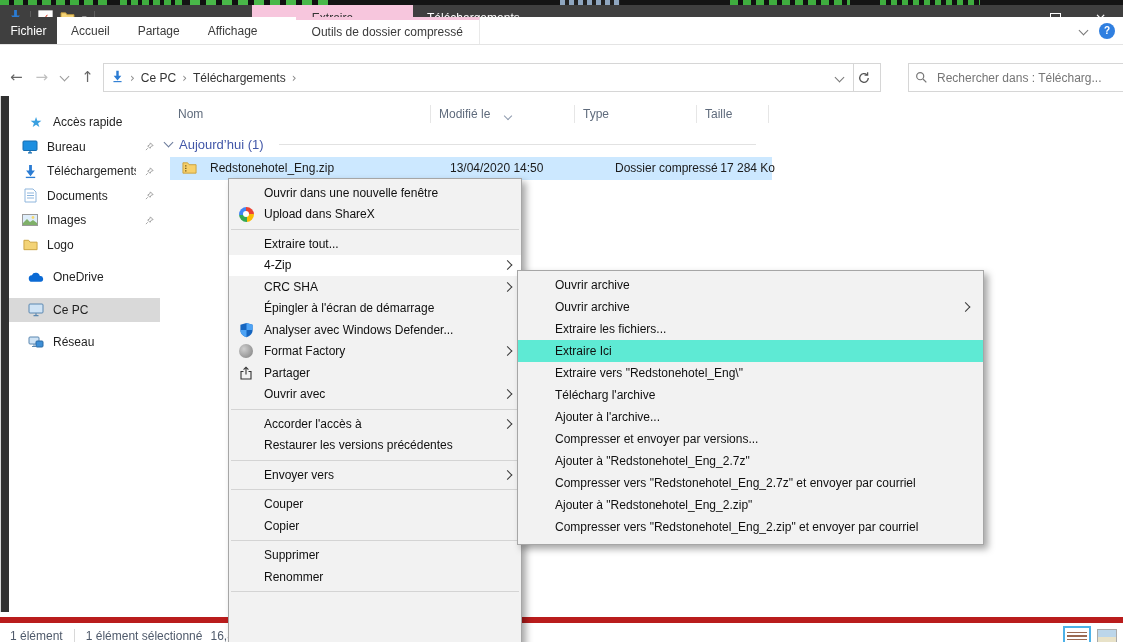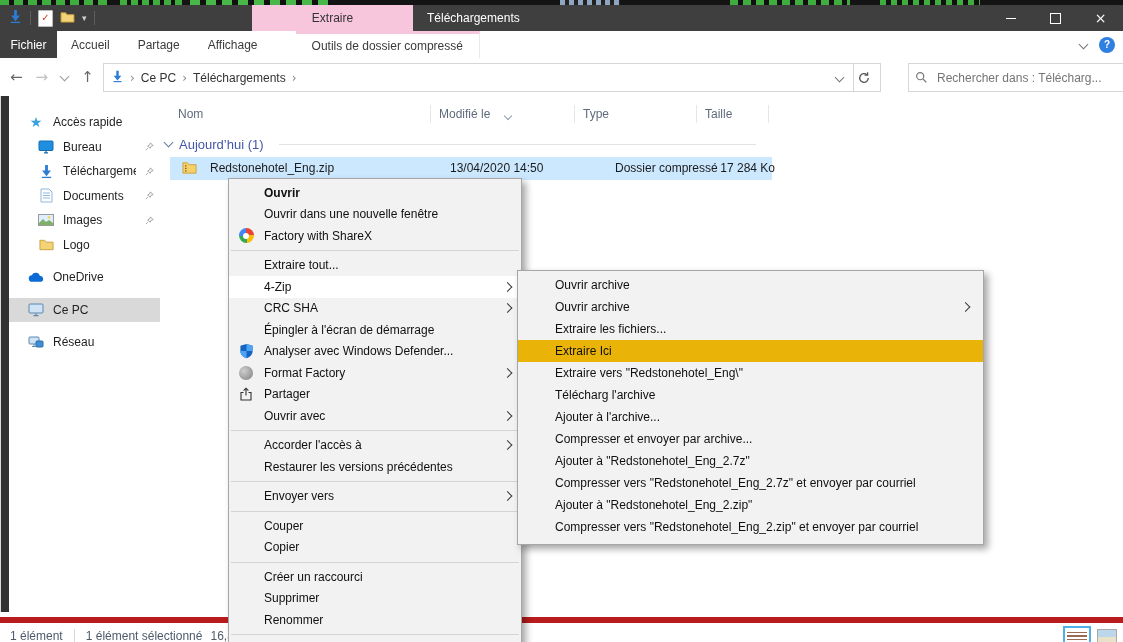--- a/index.html
+++ b/index.html
@@ -22,21 +22,21 @@
   .ctx-header{position:absolute;left:252px;top:0;width:161px;height:26px;background:#f7c6dd;
               color:#333;text-align:center;line-height:26px}
   .win-title{position:absolute;left:427px;top:0;height:26px;line-height:26px;color:#fff}
   .win-controls{position:absolute;right:0;top:0;height:26px;display:flex}
   .wbtn{width:45px;height:26px;display:flex;align-items:center;justify-content:center;color:#fff}
   .wbtn .minbar{width:10px;height:1px;background:#fff}
   .wbtn .maxbox{width:9px;height:9px;border:1px solid #fff}
   .wbtn.close{font-size:14px}
 
   
-  .tabrow{position:absolute;left:0;top:31px;width:1123px;height:27px;background:#fff;
+  .tabrow{position:absolute;left:0;top:17px;width:1123px;height:27px;background:#fff;
           border-bottom:1px solid #e4e4e4;display:flex;align-items:stretch}
   .rtab{display:flex;align-items:center;padding:0 14px;color:#3b3b3b}
   .rtab.file{background:#3f3f3f;color:#fff;width:29px;justify-content:center}
   .rtab.tool{border-top:3px solid #f7c6dd;padding:0 16px;margin-left:24px;border-right:1px solid #e9e9e9}
   .tabrow-right{position:absolute;right:8px;top:0;height:27px;display:flex;align-items:center;gap:12px}
   .help-btn{width:16px;height:16px;border-radius:50%;background:#2f7fe0;color:#fff;font-size:10px;
             font-weight:bold;text-align:center;line-height:16px}
   .chev{display:inline-block;width:6px;height:6px;border-right:1.4px solid currentColor;
         border-bottom:1.4px solid currentColor}
   .chev.down{transform:rotate(45deg)}
@@ -56,21 +56,21 @@
              display:flex;align-items:center;padding:0 6px;gap:7px}
   .searchbox input{border:none;outline:none;flex:1;font:12px "Liberation Sans",sans-serif;color:#000000;min-width:0}
 
   
   .left-edge{position:absolute;left:0;top:96px;width:9px;height:516px;background:#313131;
              border-left:1px solid #d9d9d9}
 
   
   .sidebar{position:absolute;left:9px;top:96px;width:151px;height:516px;background:#fff;padding-top:14px}
   .side-item{height:24.5px;display:flex;align-items:center;gap:9px;padding-left:19px;padding-right:6px;color:#1f1f1f}
-  .side-item.child{padding-left:29px}
+  .side-item.child{padding-left:13px}
   .side-item.sel{background:#d9d9d9}
   .side-item .lbl{white-space:nowrap;overflow:hidden;flex:1}
   .side-gap{height:8px}
   .sicon{width:16px;height:16px;display:flex;align-items:center;justify-content:center;flex:none}
   .pin{flex:none;margin-left:auto}
 
   
   .main{position:absolute;left:160px;top:96px;width:963px;height:521px;background:#fff}
   .headers{position:absolute;left:0;top:7px;width:963px;height:22px;color:#5f6b7c}
   .hcell{position:absolute;top:0;height:22px;line-height:22px;padding-left:8px}
@@ -101,21 +101,21 @@
   .mi-row .ic{position:absolute;left:9px;top:50%;transform:translateY(-50%);width:16px;height:16px;
               display:flex;align-items:center;justify-content:center}
   .mi-row .arr{position:absolute;right:10px;top:50%;transform:translateY(-50%) rotate(-45deg);
                width:6px;height:6px;border-right:1.3px solid #3a3a3a;border-bottom:1.3px solid #3a3a3a}
   .msep{height:1px;background:#d4d4d4;margin:3.5px 2px}
 
   
   .smenu{position:absolute;left:517px;top:270px;width:465px;height:270px;background:#f2f2f2;
          border:1px solid #a6a6a6;box-shadow:4px 4px 7px rgba(0,0,0,.35);padding-top:3px;z-index:6}
   .sub-row{position:relative;height:22px;display:flex;align-items:center;padding:0 30px 0 37px;color:#101010}
-  .sub-row.hl{background:#eab308}
+  .sub-row.hl{background:#5eead4}
   .sub-row .arr{position:absolute;right:14px;top:50%;transform:translateY(-50%) rotate(-45deg);
                 width:6px;height:6px;border-right:1.3px solid #3a3a3a;border-bottom:1.3px solid #3a3a3a}
 
   
   .sharex-ic{width:15px;height:15px;border-radius:50%;
              background:conic-gradient(#ea4335 0 25%,#fbbc05 25% 50%,#34a853 50% 75%,#4285f4 75% 100%);
              position:relative}
   .sharex-ic::after{content:"";position:absolute;left:4.5px;top:4.5px;width:6px;height:6px;
                     border-radius:50%;background:#fff}
   .ff-ic{width:14px;height:14px;border-radius:50%;background:radial-gradient(circle at 35% 35%,#cfcfcf,#7d7d7d)}
@@ -352,27 +352,26 @@
     <span class="vt-details">
         <i></i>
         <i></i>
         <i></i>
       </span>
     <span class="vt-thumb"></span>
   </div>
 </div>
 
 <div class="cmenu">
-  <div class="mi-row b">Ouvrir</div>
   <div class="mi-row">Ouvrir dans une nouvelle fenêtre</div>
   <div class="mi-row">
     <span class="ic">
         <span class="sharex-ic"></span>
       </span>
-    <span>Factory with ShareX</span>
+    <span>Upload dans ShareX</span>
   </div>
   <div class="msep"></div>
   <div class="mi-row">Extraire tout...</div>
   <div class="mi-row hl">
     <span>4-Zip</span>
     <span class="arr"></span>
   </div>
   <div class="mi-row">
     <span>CRC SHA</span>
     <span class="arr"></span>
@@ -415,35 +414,34 @@
   <div class="mi-row">Restaurer les versions précédentes</div>
   <div class="msep"></div>
   <div class="mi-row">
     <span>Envoyer vers</span>
     <span class="arr"></span>
   </div>
   <div class="msep"></div>
   <div class="mi-row">Couper</div>
   <div class="mi-row">Copier</div>
   <div class="msep"></div>
-  <div class="mi-row">Créer un raccourci</div>
   <div class="mi-row">Supprimer</div>
   <div class="mi-row">Renommer</div>
   <div class="msep"></div>
 </div>
 
 <div class="smenu">
   <div class="sub-row">Ouvrir archive</div>
   <div class="sub-row">
     <span>Ouvrir archive</span>
     <span class="arr"></span>
   </div>
   <div class="sub-row">Extraire les fichiers...</div>
   <div class="sub-row hl">Extraire Ici</div>
   <div class="sub-row">Extraire vers "Redstonehotel_Eng\"</div>
   <div class="sub-row">Télécharg l'archive</div>
   <div class="sub-row">Ajouter à l'archive...</div>
-  <div class="sub-row">Compresser et envoyer par archive...</div>
+  <div class="sub-row">Compresser et envoyer par versions...</div>
   <div class="sub-row">Ajouter à "Redstonehotel_Eng_2.7z"</div>
   <div class="sub-row">Compresser vers "Redstonehotel_Eng_2.7z" et envoyer par courriel</div>
   <div class="sub-row">Ajouter à "Redstonehotel_Eng_2.zip"</div>
   <div class="sub-row">Compresser vers "Redstonehotel_Eng_2.zip" et envoyer par courriel</div>
 </div>
 
 </body></html>

